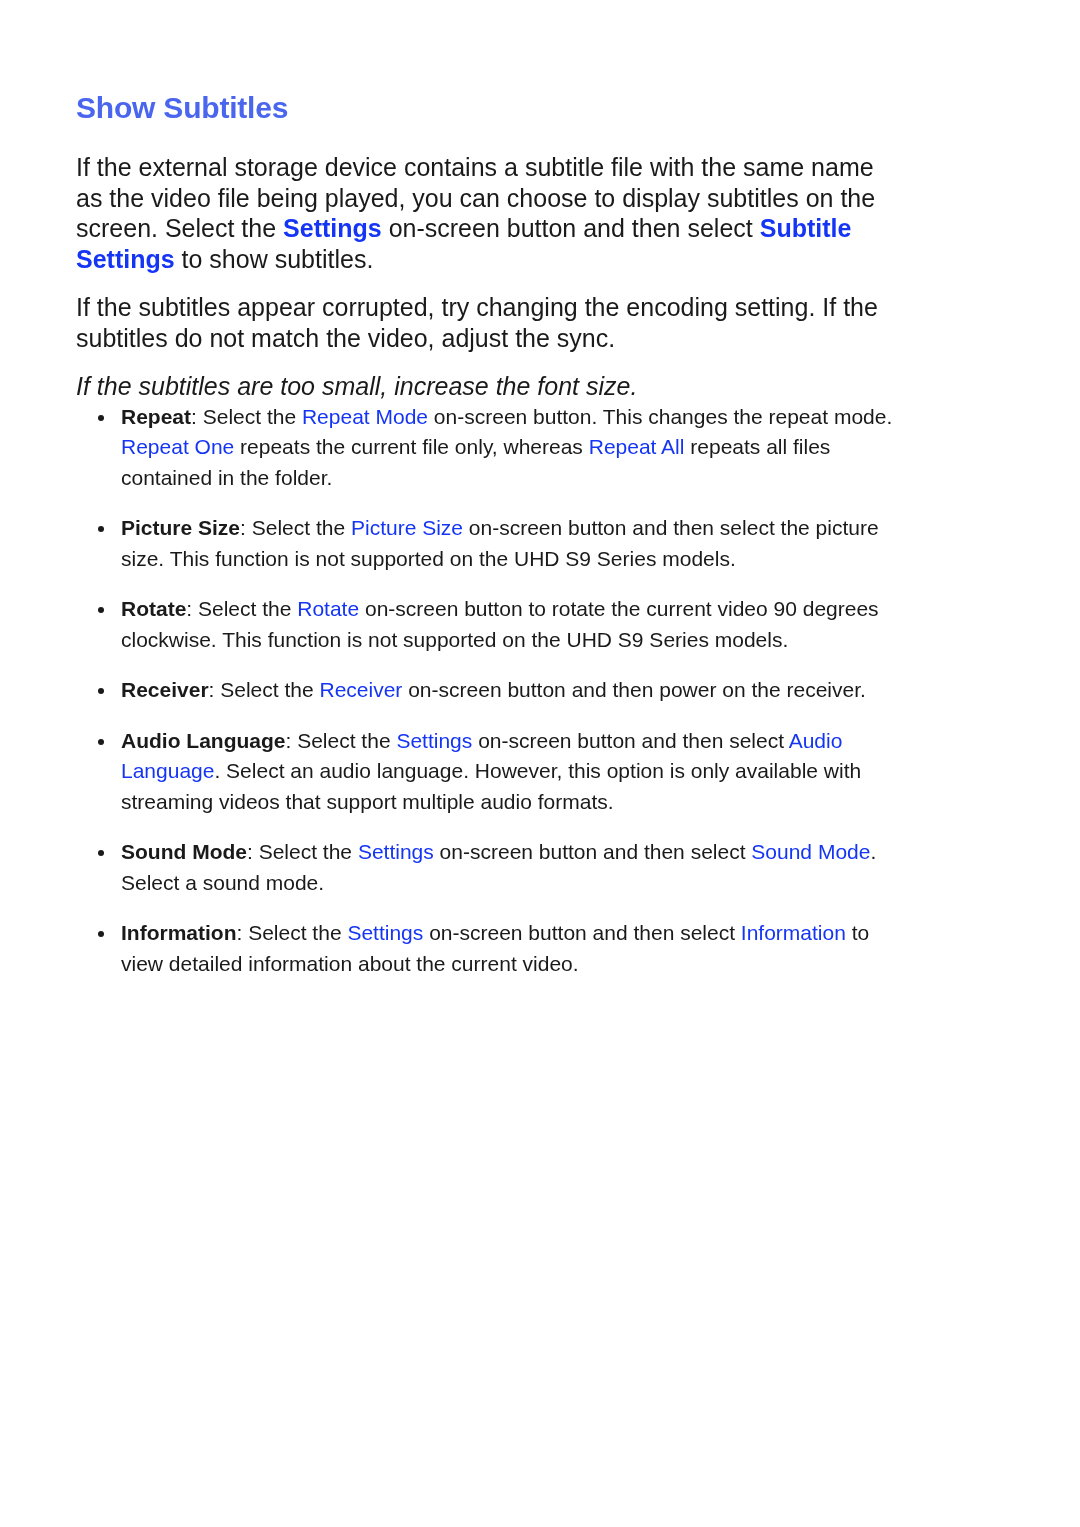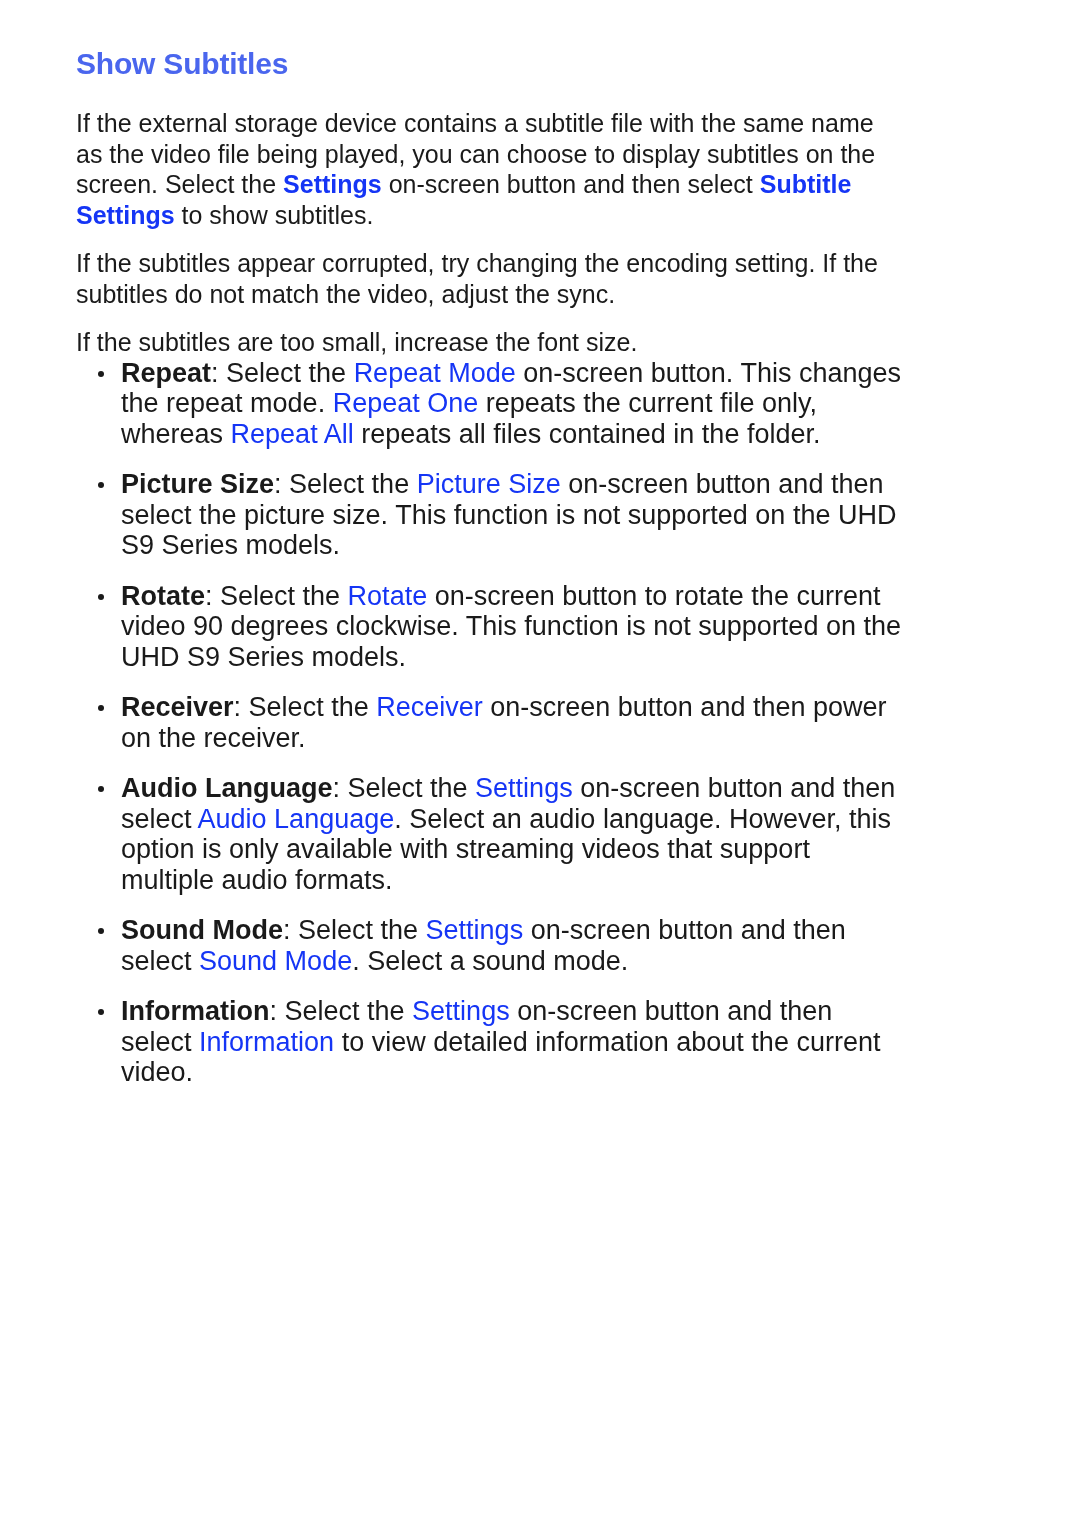--- a/index.html
+++ b/index.html
@@ -11,21 +11,21 @@
     width: 1080px;
     min-height: 1527px;
     font-family: "Liberation Sans", sans-serif;
     color: #1a1a1a;
     -webkit-font-smoothing: antialiased;
   }
   .page {
     width: 1004px;
     min-height: 1527px;
     box-sizing: border-box;
-    padding: 38px 100px 40px 76px;
+    padding: 82px 100px 40px 76px;
     background: #ffffff;
     position: relative;
   }
   h1.section-heading {
     font-size: 30px;
     font-weight: bold;
     color: #4a66ee;
     margin: 0;
     letter-spacing: -0.2px;
     line-height: 1.2;
@@ -40,31 +40,32 @@
   }
   p.body-text {
     font-size: 25px;
     line-height: 30.5px;
     margin: 0 0 18px 0;
     color: #1a1a1a;
     max-width: 905px;
   }
   p.body-text:last-of-type {
     margin-bottom: 0;
+    font-style: italic;
   }
   ul.bullet-list {
     list-style: none;
     margin: 0;
     padding: 0;
   }
   ul.bullet-list li.bullet-item {
     position: relative;
     padding-left: 45px;
     margin-bottom: 20px;
-    font-size: 27px;
+    font-size: 21px;
     line-height: 30.5px;
     color: #1a1a1a;
     max-width: 950px;
   }
   ul.bullet-list li.bullet-item:last-child {
     margin-bottom: 9px;
   }
   ul.bullet-list li.bullet-item::before {
     content: "";
     position: absolute;

